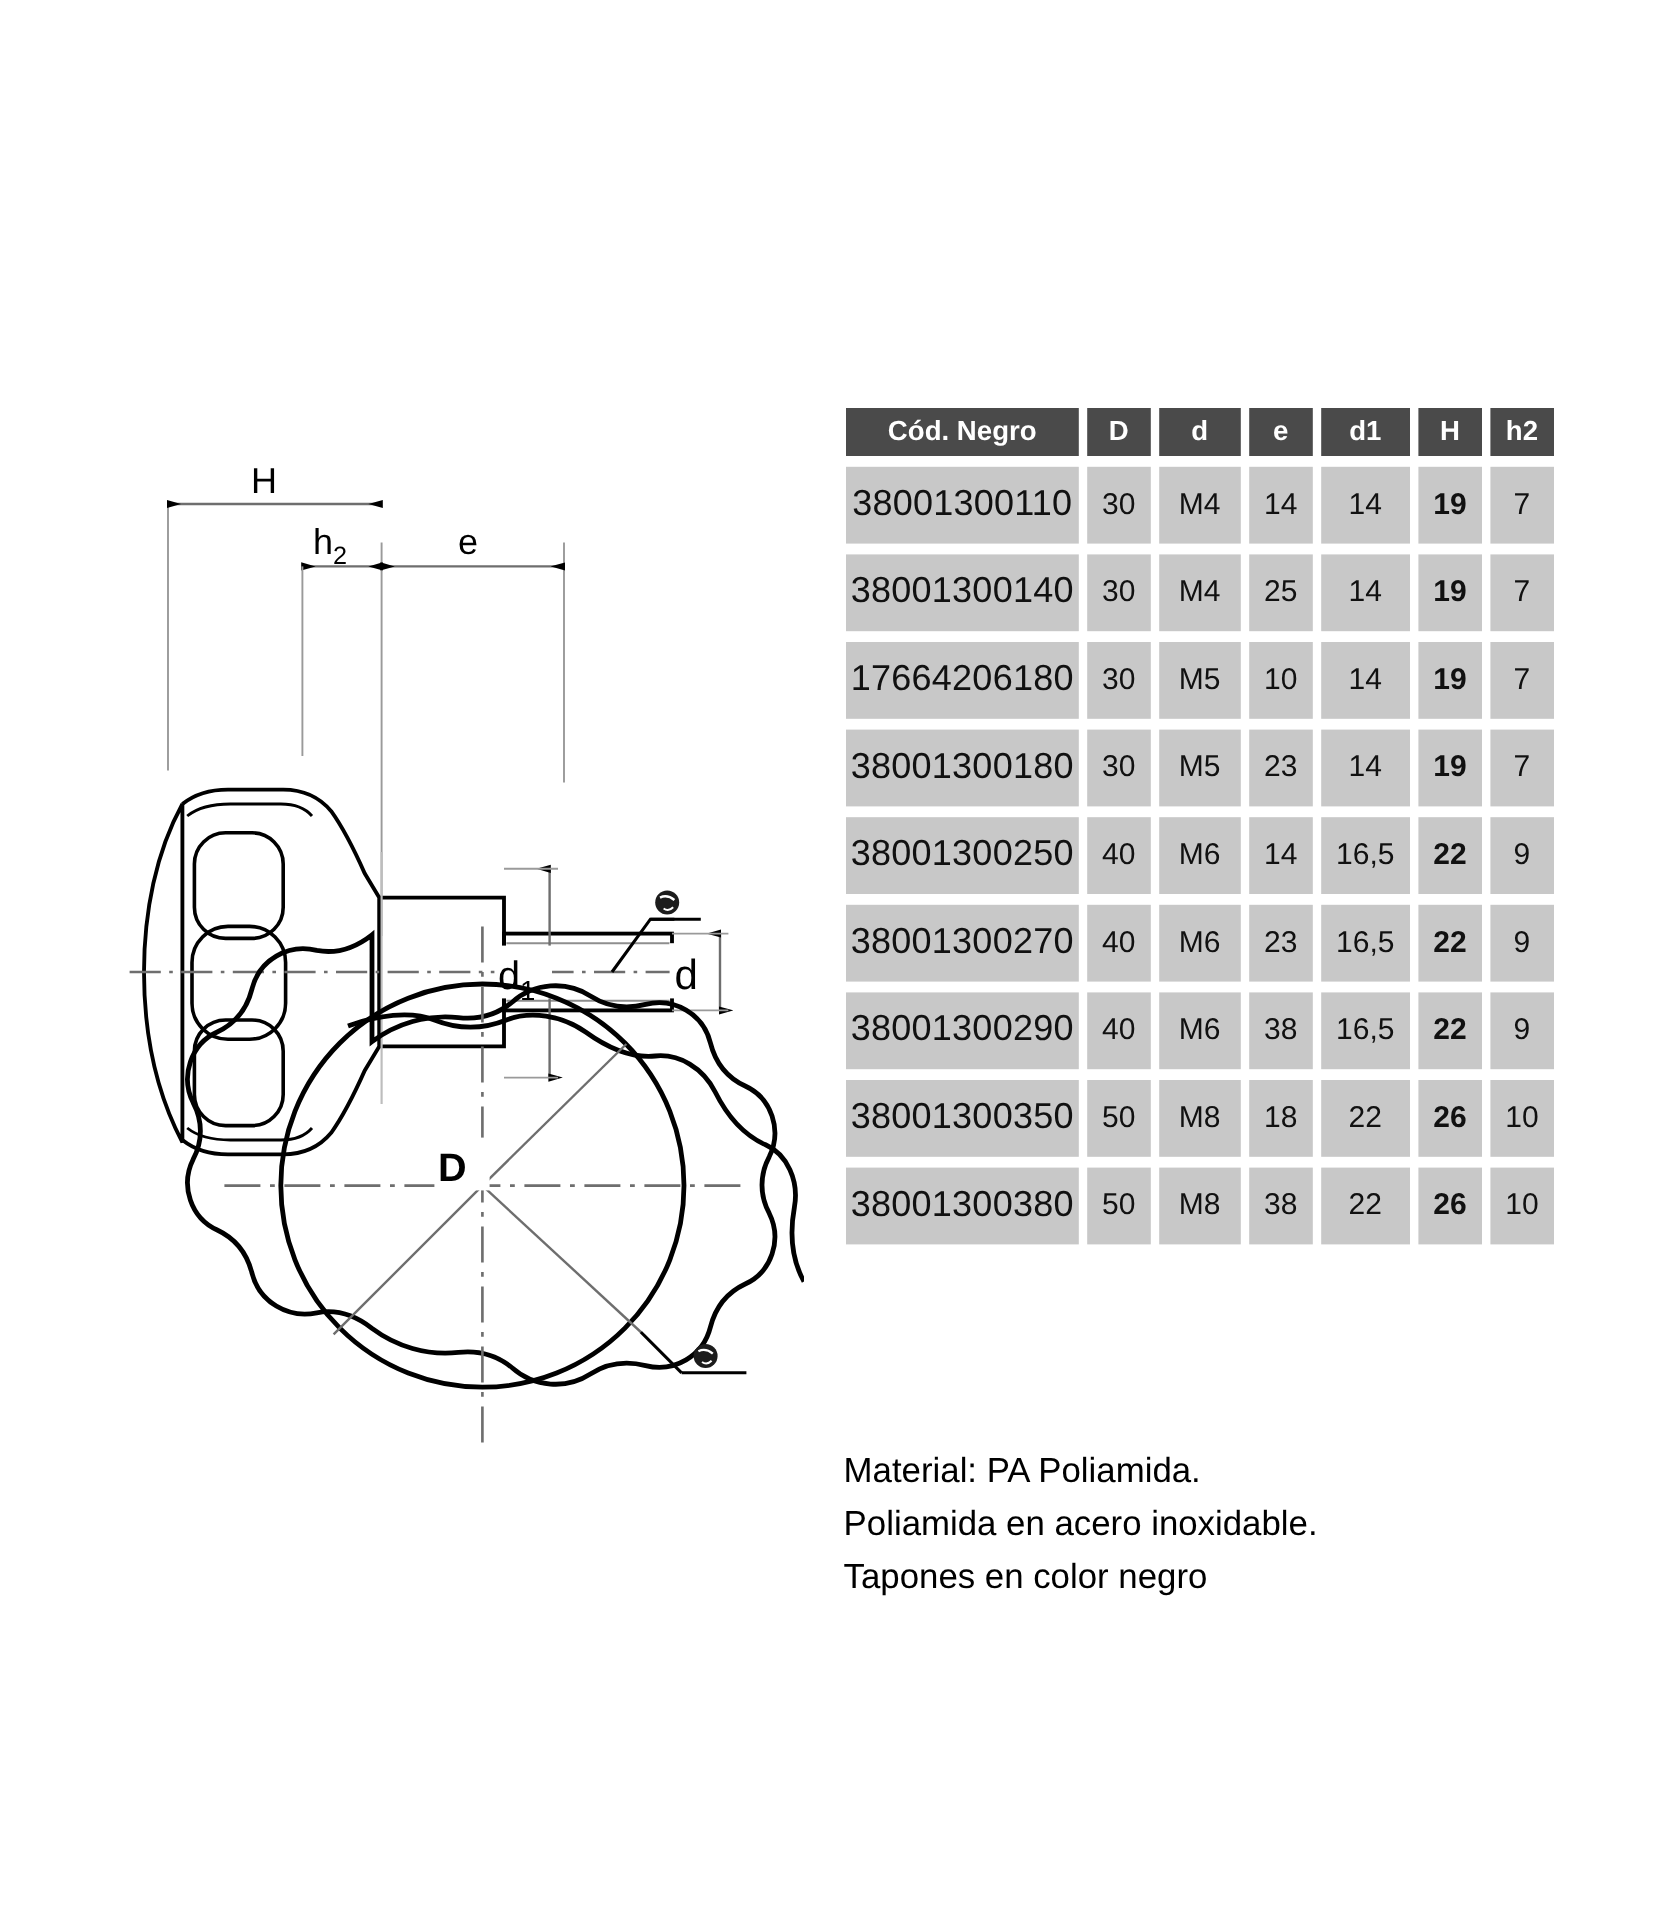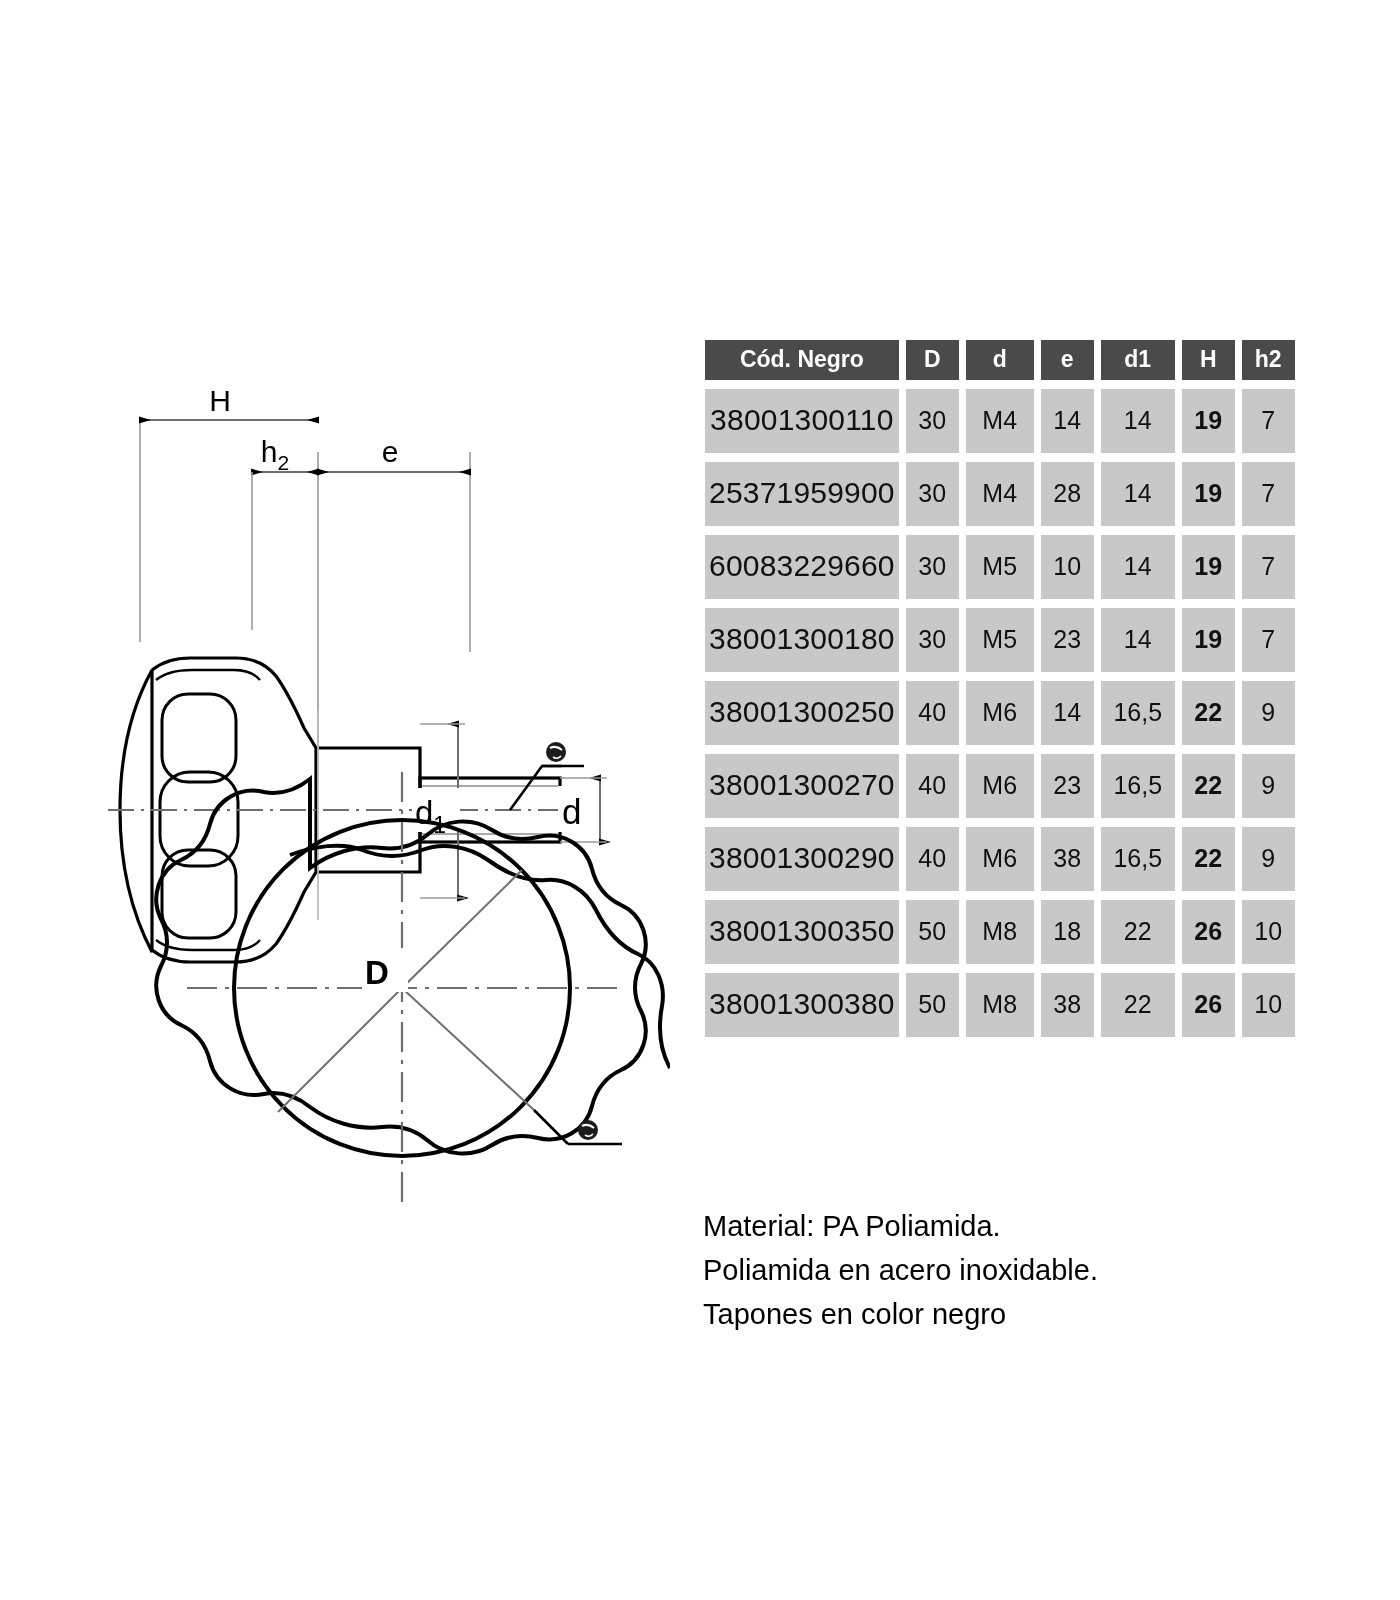--- a/index.html
+++ b/index.html
@@ -290,30 +290,30 @@
           <tr>
             <td class="col-code code">38001300110</td>
             <td class="col-D">30</td>
             <td class="col-d">M4</td>
             <td class="col-e">14</td>
             <td class="col-d1">14</td>
             <td class="col-H">19</td>
             <td class="col-h2">7</td>
           </tr>
           <tr>
-            <td class="col-code code">25371959900</td>
+            <td class="col-code code">38001300140</td>
             <td class="col-D">30</td>
             <td class="col-d">M4</td>
-            <td class="col-e">28</td>
+            <td class="col-e">25</td>
             <td class="col-d1">14</td>
             <td class="col-H">19</td>
             <td class="col-h2">7</td>
           </tr>
           <tr>
-            <td class="col-code code">60083229660</td>
+            <td class="col-code code">17664206180</td>
             <td class="col-D">30</td>
             <td class="col-d">M5</td>
             <td class="col-e">10</td>
             <td class="col-d1">14</td>
             <td class="col-H">19</td>
             <td class="col-h2">7</td>
           </tr>
           <tr>
             <td class="col-code code">38001300180</td>
             <td class="col-D">30</td>

